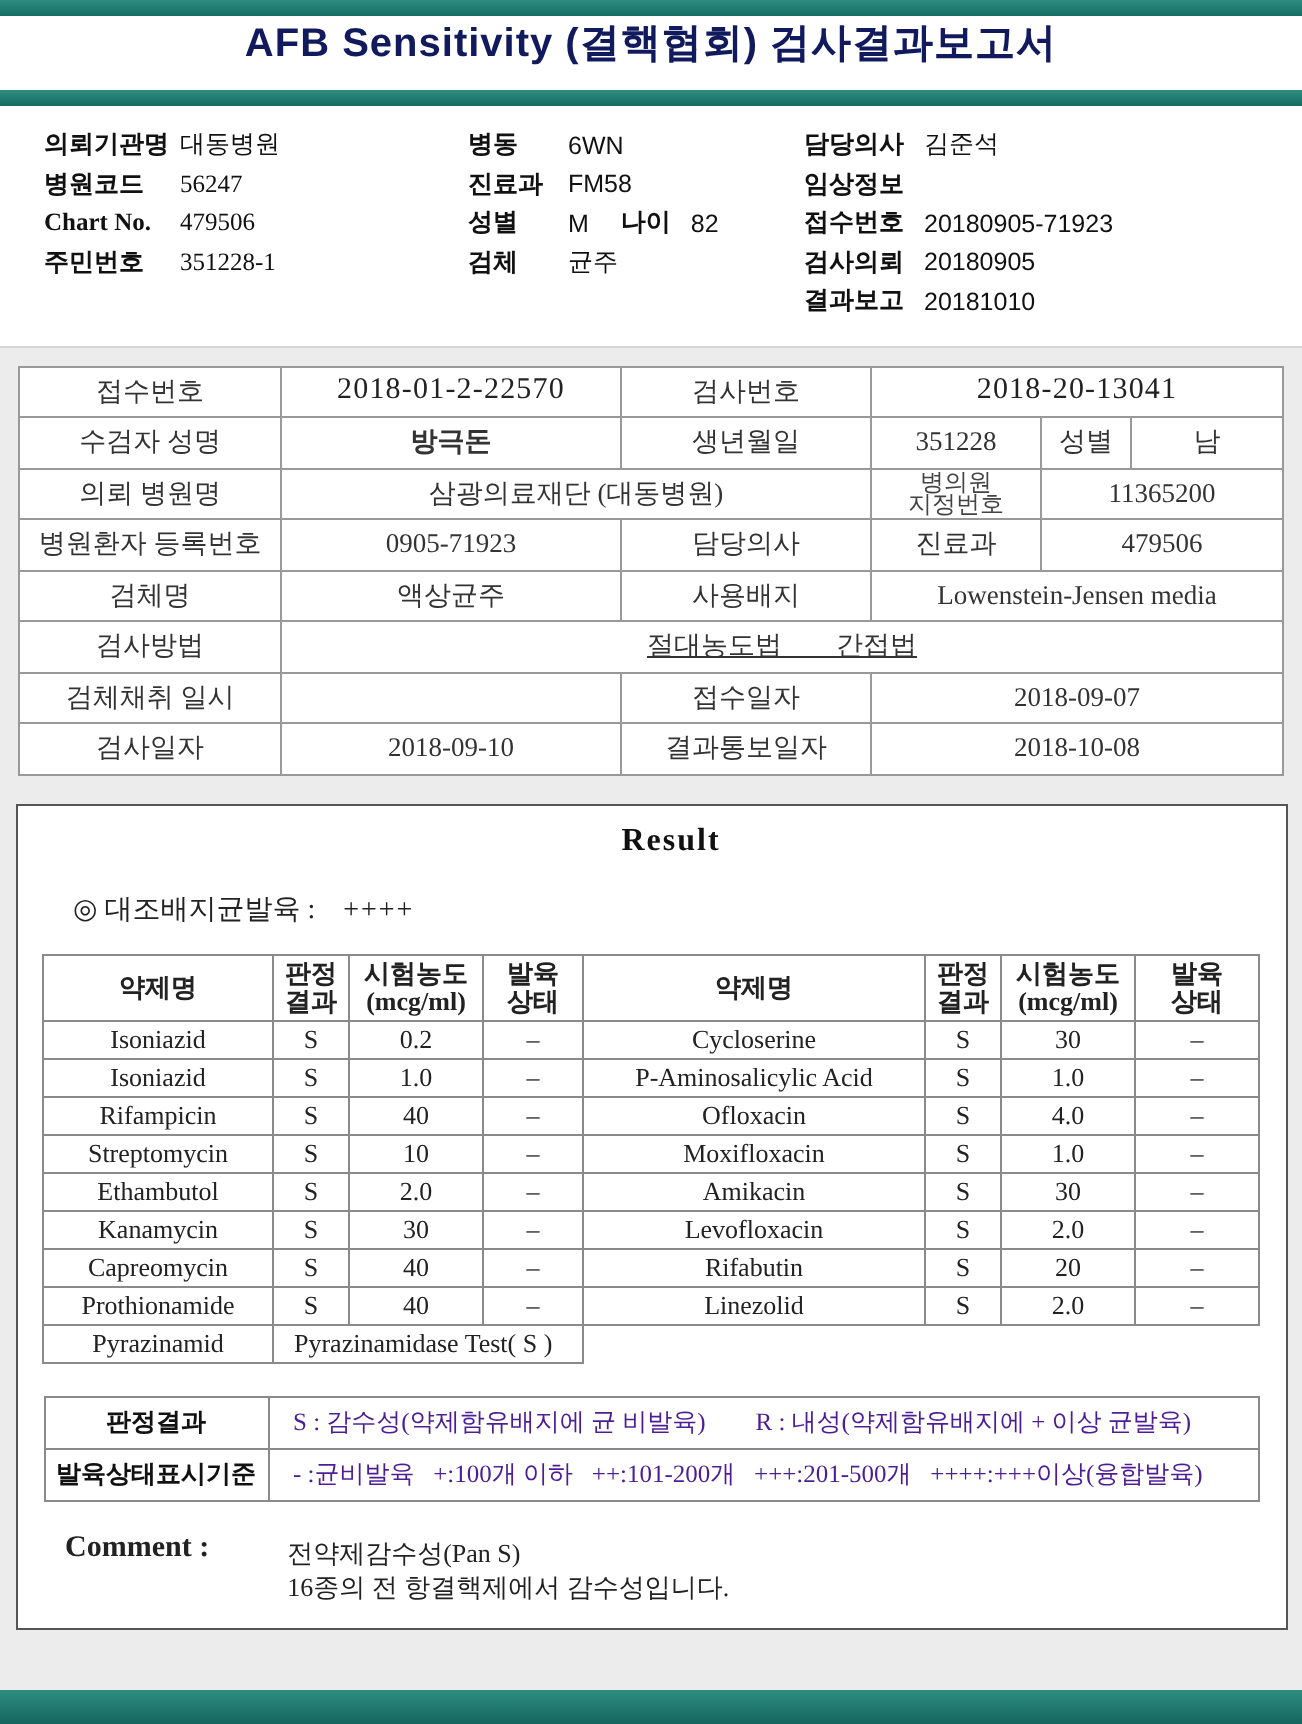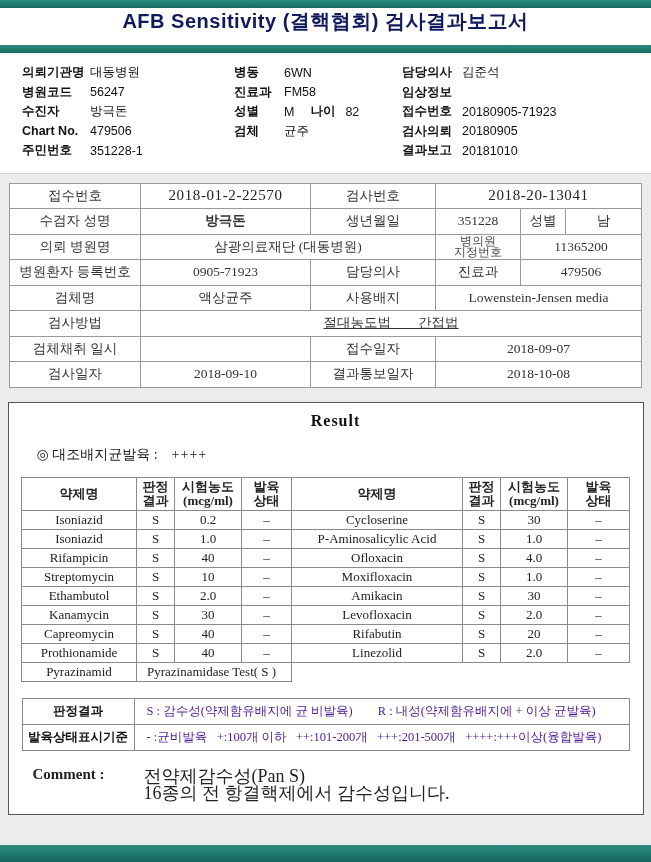--- a/index.html
+++ b/index.html
@@ -25,21 +25,21 @@
     font-size:20px;font-weight:bold;color:var(--title-color);letter-spacing:.5px;
   }
   
   .info-section{
     background:#ffffff;flex:0 0 auto;
     font-family:"Liberation Sans","DejaVu Sans",sans-serif;
     font-size:12.5px;color:#111;
     display:flex;padding:10px 0 12px 22px;
   }
   .info-col{display:flex;flex-direction:column;}
-  .info-col.c1{width:212px;}
+  .info-col.c1{width:212px;font-family:Liberation Serif, serif;}
   .info-col.c2{width:168px;}
   .info-col.c3{width:240px;}
   .info-row{height:19.5px;display:flex;align-items:center;white-space:nowrap;}
   .ilbl{font-weight:bold;display:inline-block;}
   .c1 .ilbl{width:68px;}
   .c2 .ilbl{width:50px;}
   .c3 .ilbl{width:60px;}
   .ilbl.l2{width:auto;margin-left:16px;margin-right:10px;}
   
   .gray-section{
@@ -70,44 +70,40 @@
   .sens-table th{font-size:13px;font-weight:bold;padding:2px 0;line-height:14px;height:32px;}
   .sens-table td{height:19px;text-align:center;padding:0 2px;overflow:hidden;white-space:nowrap;}
   .sens-table td.note{text-align:left;padding-left:10px;}
   .sens-table td.empty-cell{border:none;background:transparent;}
   .legend-table{margin:16px auto 0;width:608px;table-layout:fixed;font-size:12.5px;}
   .legend-table td{border:1px solid #8a8a8a;height:26px;}
   .legend-table td.lg-lbl{font-weight:bold;text-align:center;width:112px;font-size:12.5px;color:#111;}
   .legend-table td.lg-txt{padding-left:12px;white-space:pre;color:#4c1d95;}
   .comment{display:flex;margin:15px 0 0 24px;align-items:flex-start;gap:27px;}
   .comment .c-lbl{font-weight:bold;font-size:15px;margin-right:12px;}
-  .comment .c-lines{font-size:18px;line-height:17px;padding-top:2px;color:#222;}
+  .comment .c-lines{font-size:13px;line-height:17px;padding-top:2px;color:#222;}
 </style>
 </head>
 <body>
 
 <div class="accent-bar"></div>
 <div class="title-row">
   <h1>AFB Sensitivity (결핵협회) 검사결과보고서</h1>
 </div>
 <div class="accent-bar"></div>
 
 <div class="info-section">
   <div class="info-col c1">
     <div class="info-row">
         <span class="ilbl">의뢰기관명</span>
         <span class="ival">대동병원</span>
       </div>
     <div class="info-row">
         <span class="ilbl">병원코드</span>
         <span class="ival">56247</span>
-      </div>
-    <div class="info-row">
-        <span class="ilbl">수진자</span>
-        <span class="ival">방극돈</span>
       </div>
     <div class="info-row">
         <span class="ilbl">Chart No.</span>
         <span class="ival">479506</span>
       </div>
     <div class="info-row">
         <span class="ilbl">주민번호</span>
         <span class="ival">351228-1</span>
       </div>
   </div>

